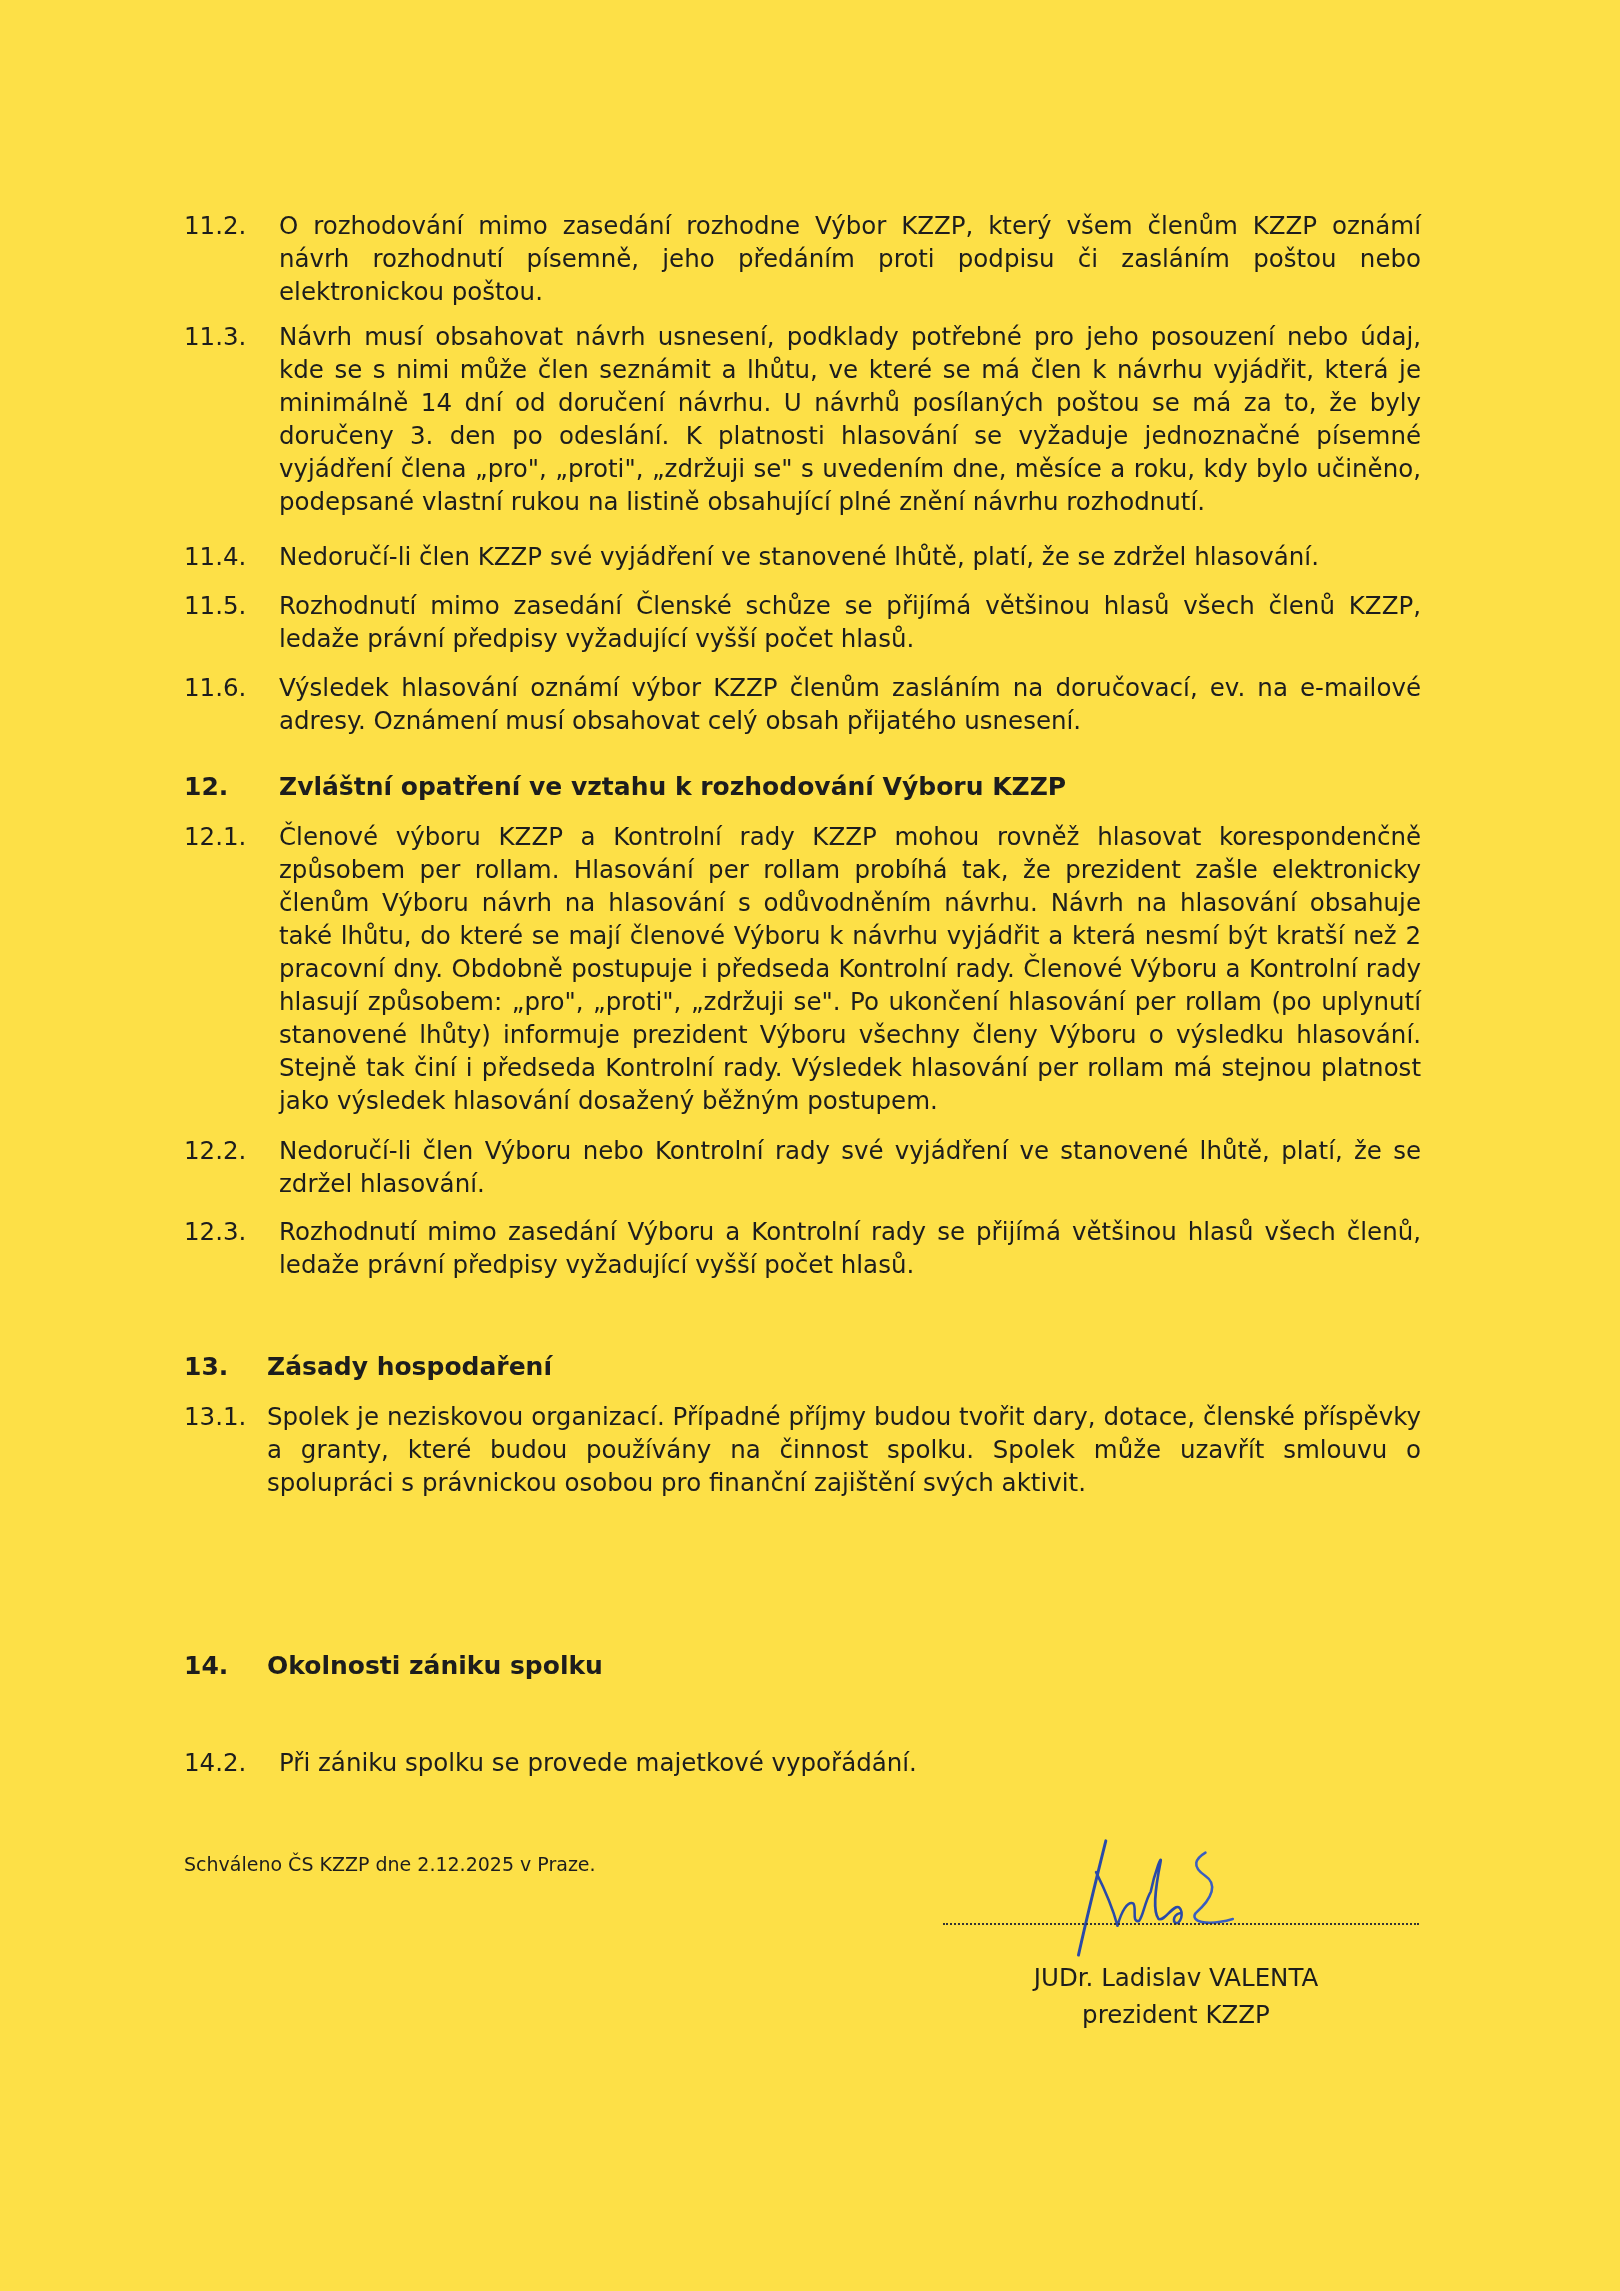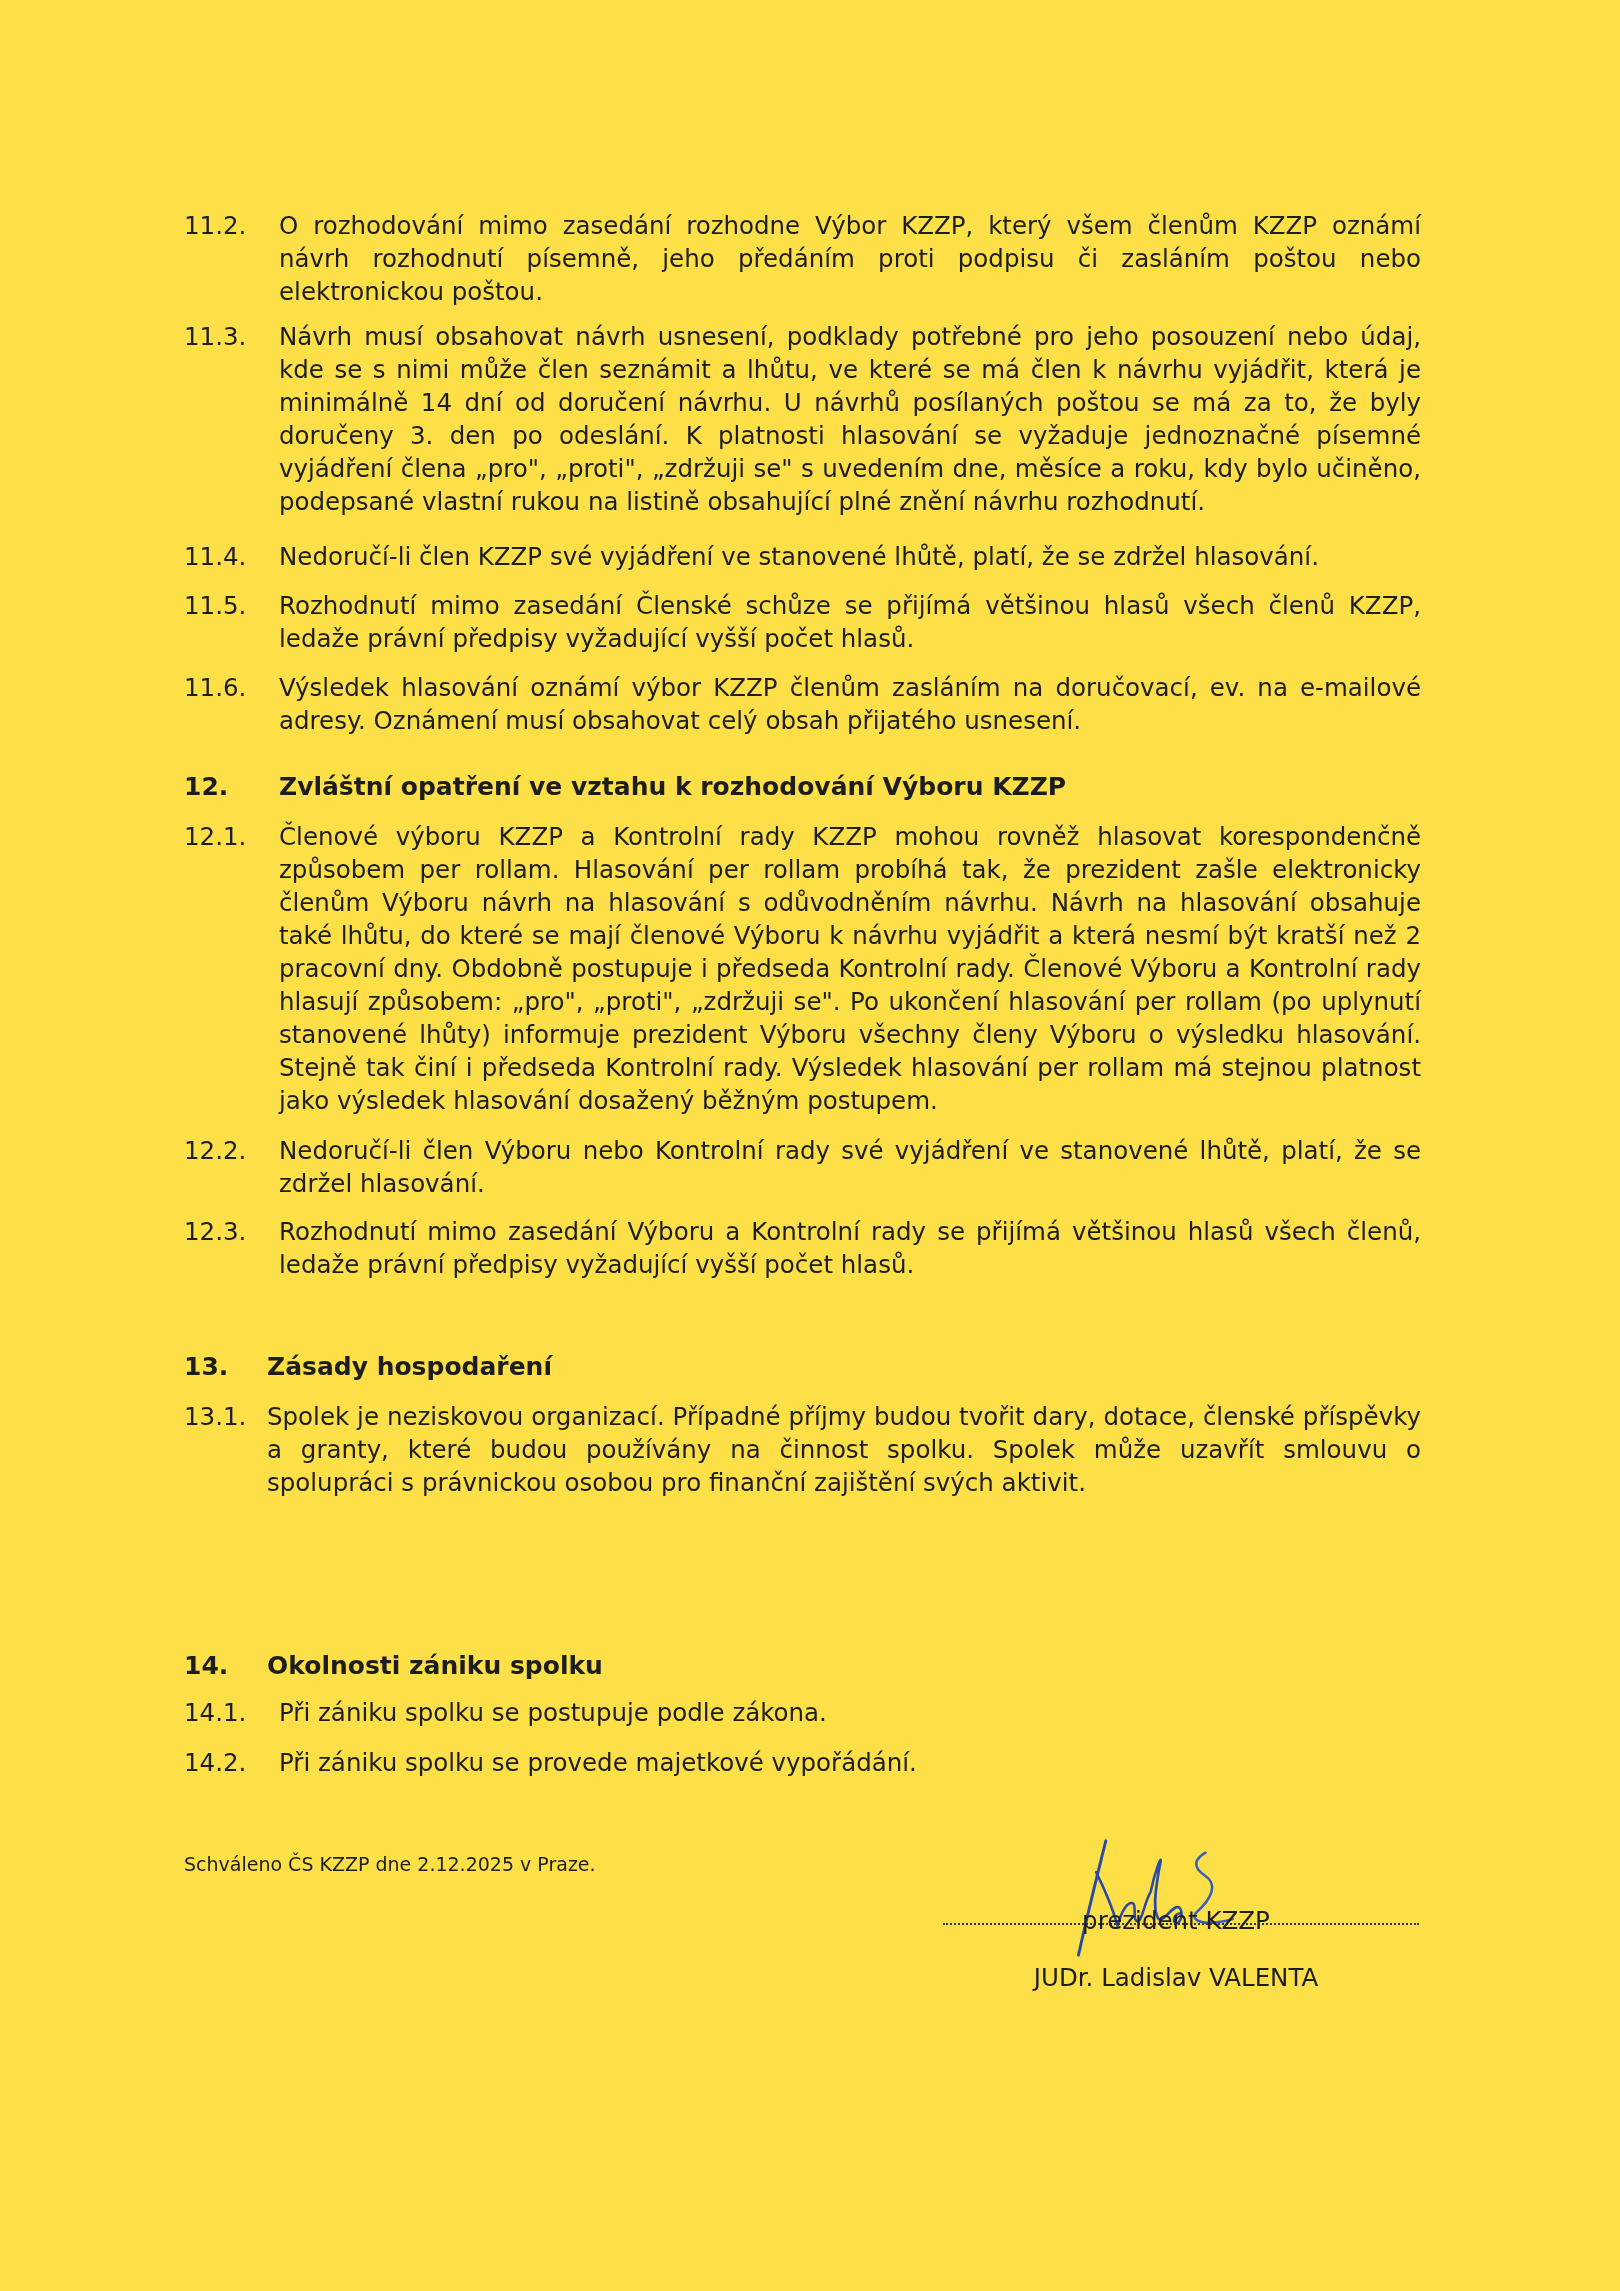--- a/index.html
+++ b/index.html
@@ -65,35 +65,31 @@
     <span class="num">13.</span><span>Zásady hospodaření</span>
   </div>
   <div class="item wide" style="top:1400px">
     <span class="num">13.1.</span>
     <div class="body">Spolek je neziskovou organizací. Případné příjmy budou tvořit dary, dotace, členské příspěvky a granty, které budou používány na činnost spolku. Spolek může uzavřít smlouvu o spolupráci s právnickou osobou pro finanční zajištění svých aktivit.</div>
   </div>
 
   <div class="heading tight" style="top:1649px">
     <span class="num">14.</span><span>Okolnosti zániku spolku</span>
   </div>
-  <div class="item s14" style="top:1696px">
-    <span class="num">14.1.</span>
-    <div class="body">Při zániku spolku se postupuje podle zákona.</div>
-  </div>
   <div class="item s14" style="top:1746px">
     <span class="num">14.2.</span>
     <div class="body">Při zániku spolku se provede majetkové vypořádání.</div>
   </div>
 
   <div class="approved">Schváleno ČS KZZP dne 2.12.2025 v Praze.</div>
 
   <svg class="signature" viewBox="0 0 230 130">
     <path d="M58 8 C 50 40, 40 80, 30 125" fill="none" stroke="#2a4aa8" stroke-width="3" stroke-linecap="round"></path>
     <path d="M48 40 C 58 60, 66 80, 70 95 C 74 80, 80 70, 86 72 C 90 76, 84 92, 92 90 C 96 86, 98 70, 104 60 C 108 40, 116 20, 114 30 C 108 60, 106 80, 112 88 C 118 90, 122 80, 130 76 C 136 74, 138 86, 132 92 C 126 94, 126 84, 134 82" fill="none" stroke="#2a4aa8" stroke-width="2.6" stroke-linecap="round" stroke-linejoin="round"></path>
     <path d="M160 20 C 150 26, 145 34, 160 44 C 172 52, 168 66, 150 82 C 144 90, 160 96, 188 88" fill="none" stroke="#3a5ec0" stroke-width="2.6" stroke-linecap="round"></path>
   </svg>
 
   <div class="sigline"></div>
 
   <div class="signer" style="top:1961px">JUDr. Ladislav VALENTA</div>
-  <div class="signer" style="top:1904px">prezident KZZP</div>
+  <div class="signer" style="top:1998px">prezident KZZP</div>
 </div>
 
 
 </body></html>

